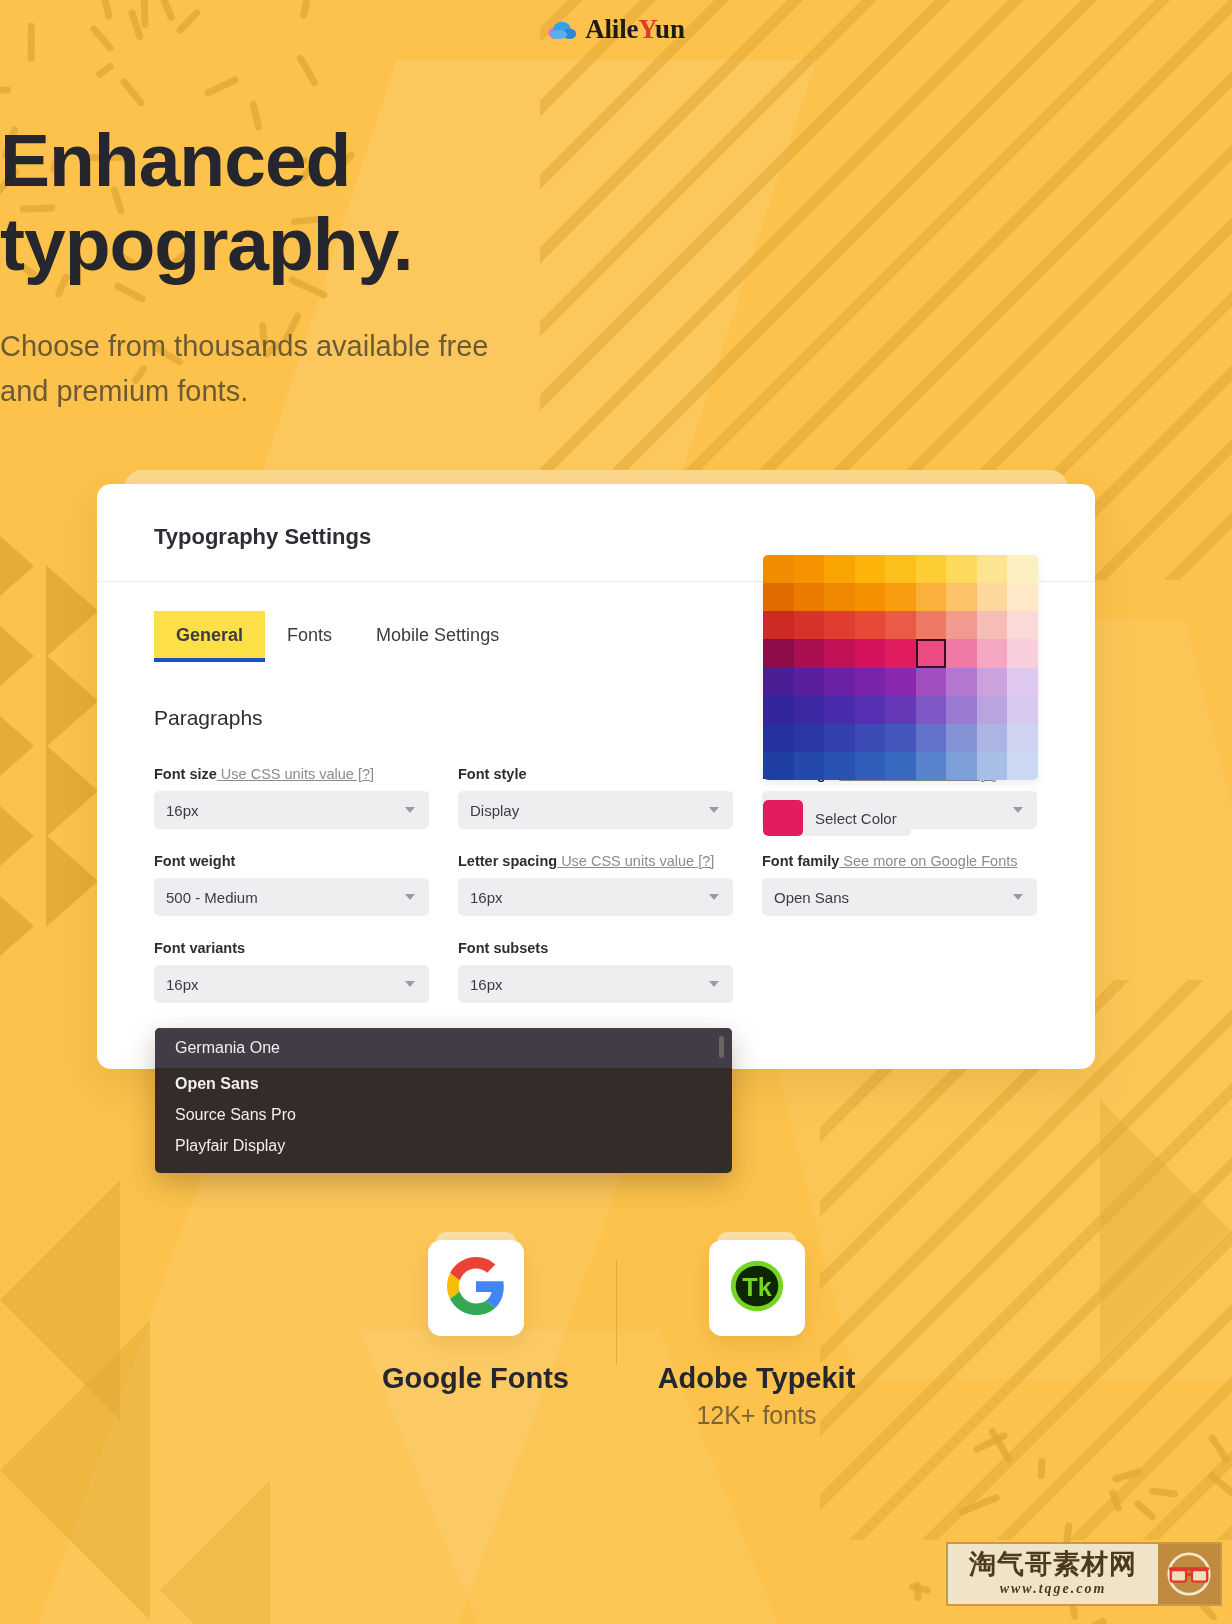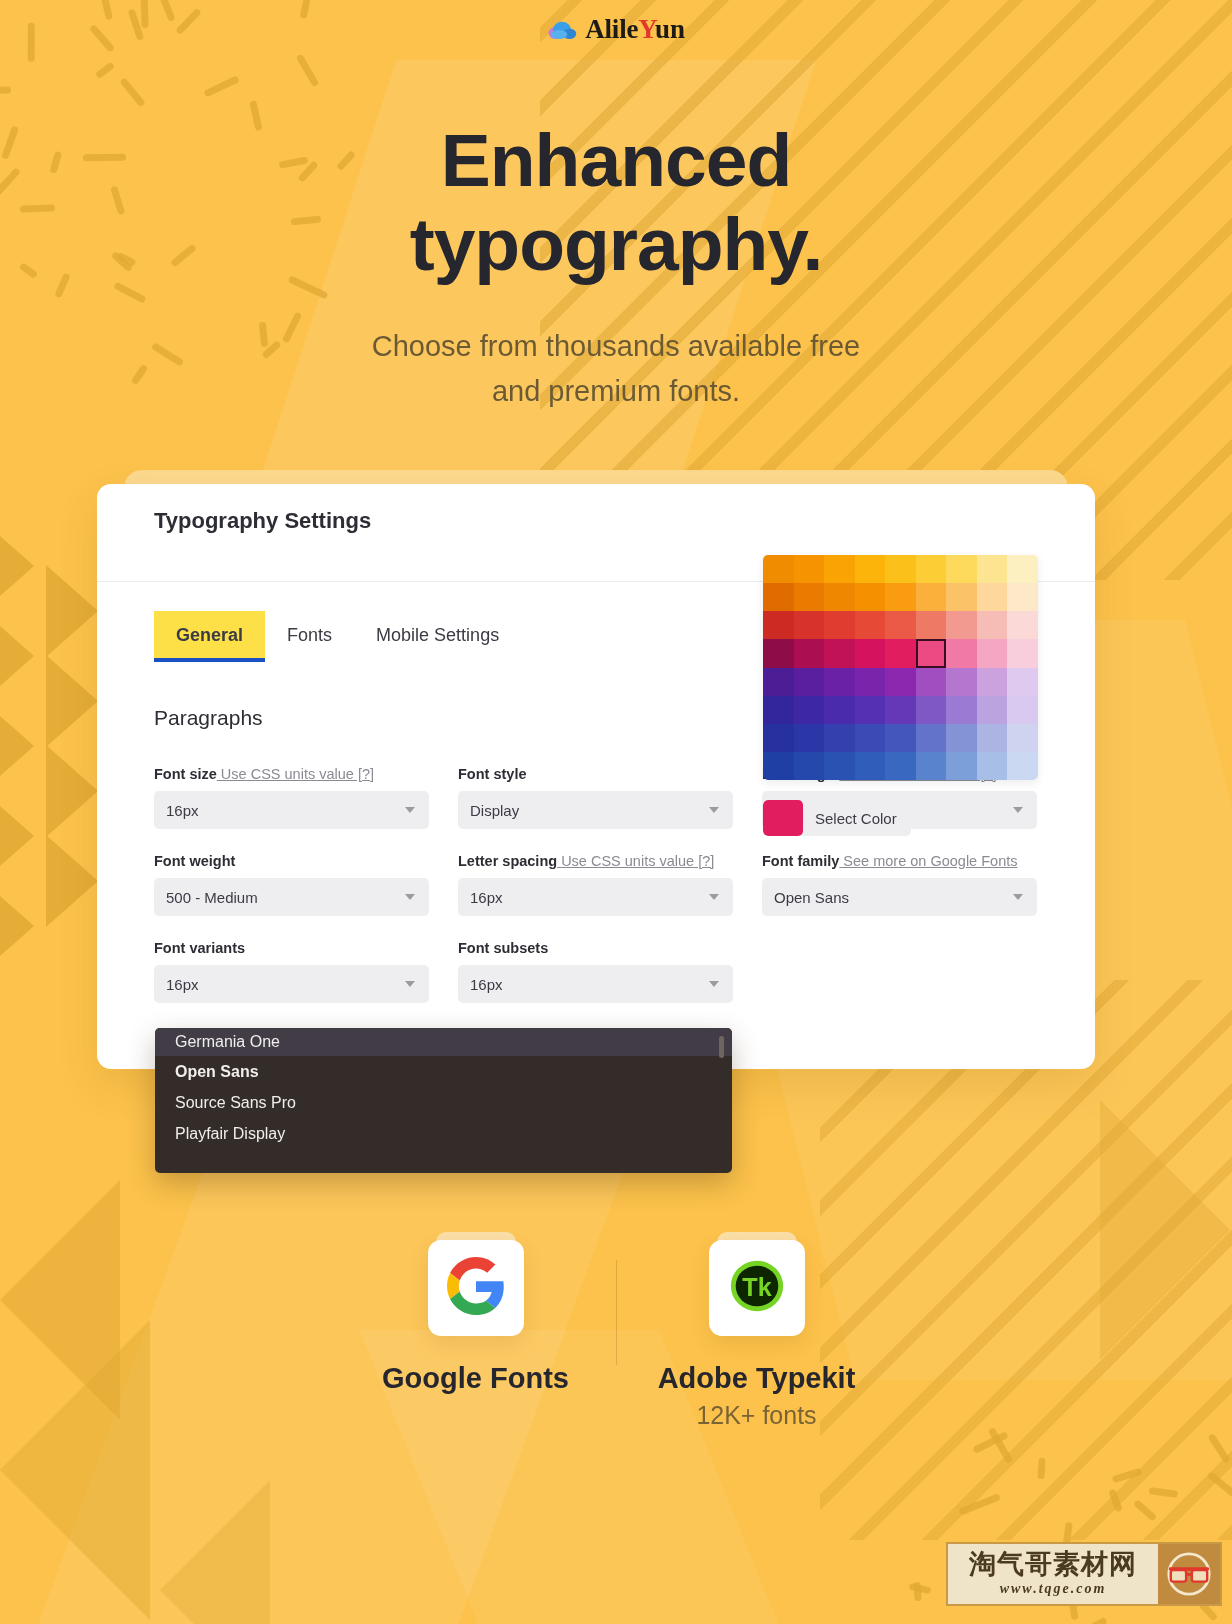--- a/index.html
+++ b/index.html
@@ -73,21 +73,21 @@
   .brand-text {
     font-family: "Liberation Serif", serif;
     font-size: 27px; font-weight: 700; color: #1e1a16;
     letter-spacing: -0.2px;
   }
   .brand-text .y { color: #e0392b; }
 
   
   .hero {
     position: absolute; top: 118px; left: 0; width: 100%;
-    text-align: center; z-index: 4;
+    z-index: 4;
   }
   .hero h1 {
     font-size: 75px; line-height: 1.12; font-weight: 700;
     color: #26262e; letter-spacing: -1px;
   }
   .hero p {
     margin-top: 38px;
     font-size: 29px; line-height: 1.55; font-weight: 400;
     color: #6b5a33;
   }
@@ -96,21 +96,21 @@
   .card-shadow-back {
     position: absolute; top: 470px; left: 124px; width: 944px; height: 120px;
     background: #fbd98d; border-radius: 18px; z-index: 4;
   }
   .card {
     position: absolute; top: 484px; left: 97px; width: 998px; height: 585px;
     background: #ffffff; border-radius: 14px; z-index: 6;
     box-shadow: 0 16px 40px rgba(120,80,10,0.13);
   }
   .card-title {
-    position: absolute; top: 24px; left: 57px;
+    position: absolute; top: 40px; left: 57px;
     font-size: 22px; font-weight: 700; color: #2d2d35;
   }
   .card-divider {
     position: absolute; top: 97px; left: 0; right: 0; height: 1px;
     background: #ececf0;
   }
 
   
   .tabs {
     position: absolute; top: 127px; left: 57px;
@@ -188,21 +188,21 @@
     position: absolute; top: 1028px; left: 155px;
     width: 577px; height: 145px;
     background: #332c29; border-radius: 5px; z-index: 9;
     box-shadow: 0 10px 28px rgba(60,40,10,0.28);
     overflow: hidden;
   }
   .dd-item {
     height: 31px; display: flex; align-items: center;
     padding: 0 20px; font-size: 16px; color: #f0eeec; cursor: pointer;
   }
-  .dd-item.first { height: 28px; background: #413c46; }
+  .dd-item.first { height: 40px; background: #413c46; }
   .dd-item.selected { font-weight: 700; }
   .dd-scroll {
     position: absolute; top: 8px; right: 8px; width: 5px; height: 22px;
     background: #6d6560; border-radius: 3px;
   }
 
   
   .sources {
     position: absolute; top: 1240px; left: 0; width: 100%; z-index: 5;
     display: flex; justify-content: center; align-items: flex-start; gap: 0;

